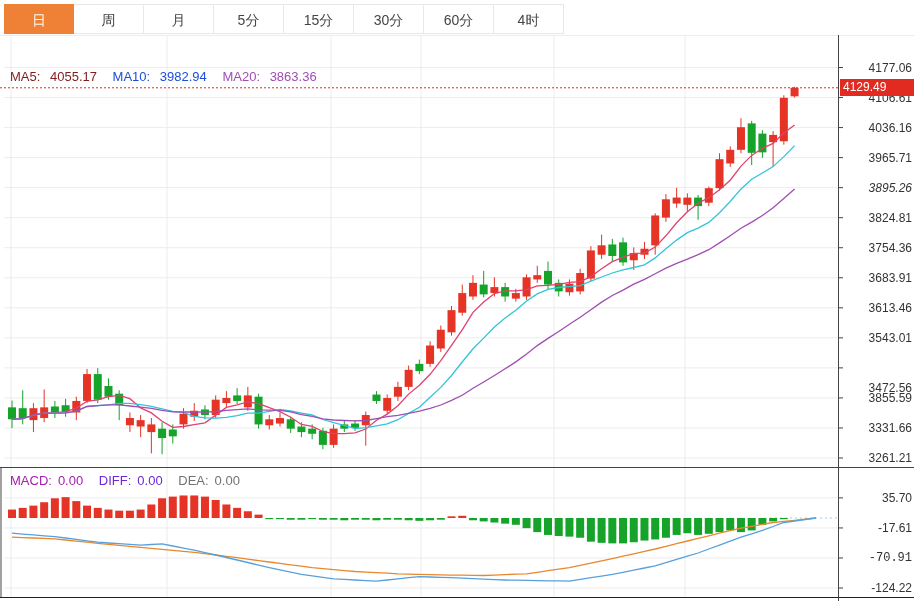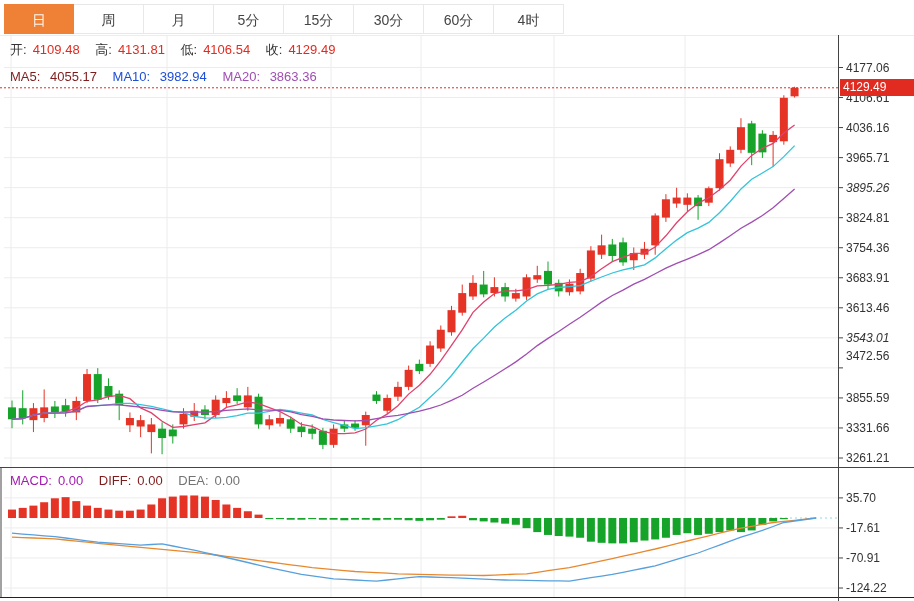--- a/index.html
+++ b/index.html
@@ -16,21 +16,21 @@
   #ohlc-row{top:41px;}
   #ma-row{top:69px;}
   #macd-row{top:473px;}
   .info-row span{margin-right:6px;}
   .lbl{color:#333;}
   .pair{margin-right:14px;}
   
   #chart-svg{position:absolute;left:0;top:0;z-index:1;}
   
   .axis-label{position:absolute;left:846px;width:66px;height:14px;font-size:12px;color:#333;
-              z-index:2;text-align:left;}
+              z-index:2;text-align:right;}
   
   #price-tag{position:absolute;left:840px;top:80px;width:71px;height:17px;background:#e22b20;
              color:#fff;font-size:12px;line-height:17px;padding-left:3px;z-index:6;}
 </style>
 </head>
 <body>
 
 <div id="app">
 
   <div id="tabbar">
@@ -315,55 +315,49 @@
       <line x1="838" y1="367.88461538461536" x2="843" y2="367.88461538461536" stroke="#444444" stroke-width="1"></line>
       <line x1="838" y1="397.9230769230769" x2="843" y2="397.9230769230769" stroke="#444444" stroke-width="1"></line>
       <line x1="838" y1="427.96153846153845" x2="843" y2="427.96153846153845" stroke="#444444" stroke-width="1"></line>
       <line x1="838" y1="458" x2="843" y2="458" stroke="#444444" stroke-width="1"></line>
       <line x1="838" y1="497.9" x2="843" y2="497.9" stroke="#444444" stroke-width="1"></line>
       <line x1="838" y1="527.9399999999999" x2="843" y2="527.9399999999999" stroke="#444444" stroke-width="1"></line>
       <line x1="838" y1="557.98" x2="843" y2="557.98" stroke="#444444" stroke-width="1"></line>
       <line x1="838" y1="588.02" x2="843" y2="588.02" stroke="#444444" stroke-width="1"></line>
     </svg>
 
-  <div class="info-row" id="ohlc-row">
-    <span class="pair"><span class="lbl">开:</span><span style="color:#e22b20">4109.48</span></span>
-    <span class="pair"><span class="lbl">高:</span><span style="color:#e22b20">4131.81</span></span>
-    <span class="pair"><span class="lbl">低:</span><span style="color:#e22b20">4106.54</span></span>
-    <span class="pair"><span class="lbl">收:</span><span style="color:#e22b20">4129.49</span></span>
-  </div>
 
   <div class="info-row" id="ma-row">
     <span class="pair" style="color:#7f1d1d"><span>MA5:</span> <span>4055.17</span></span>
     <span class="pair" style="color:#1d4ed8"><span>MA10:</span> <span>3982.94</span></span>
     <span class="pair" style="color:#a04eb2"><span>MA20:</span> <span>3863.36</span></span>
   </div>
 
   <div class="info-row" id="macd-row">
     <span class="pair" style="color:#a21caf"><span>MACD:</span><span>0.00</span></span>
-    <span class="pair" style="color:#7f1d1d"><span>DIFF:</span><span>0.00</span></span>
+    <span class="pair" style="color:#6d28d9"><span>DIFF:</span><span>0.00</span></span>
     <span class="pair" style="color:#737373"><span>DEA:</span><span>0.00</span></span>
   </div>
 
   <div id="price-tag" style="top: 79.2829px;">4129.49</div>
 
   <div id="labels">
       <div class="axis-label" style="top: 60.5px;">4177.06</div>
       <div class="axis-label" style="top: 90.5385px;">4106.61</div>
       <div class="axis-label" style="top: 120.577px;">4036.16</div>
       <div class="axis-label" style="top: 150.615px;">3965.71</div>
       <div class="axis-label" style="top: 180.654px; font-style: italic;">3895.26</div>
       <div class="axis-label" style="top: 210.692px;">3824.81</div>
       <div class="axis-label" style="top: 240.731px;">3754.36</div>
       <div class="axis-label" style="top: 270.769px;">3683.91</div>
       <div class="axis-label" style="top: 300.808px;">3613.46</div>
-      <div class="axis-label" style="top: 330.846px; font-style: italic;">3543.01</div>
-      <div class="axis-label" style="top: 349px;">3472.56</div>
+      <div class="axis-label" style="top: 330.846px;">3543.01</div>
+      <div class="axis-label" style="top: 381px;">3472.56</div>
       <div class="axis-label" style="top: 390.923px;">3855.59</div>
       <div class="axis-label" style="top: 420.962px;">3331.66</div>
       <div class="axis-label" style="top: 451px;">3261.21</div>
       <div class="axis-label" style="top: 490.9px;">35.70</div>
       <div class="axis-label" style="top: 520.94px;">-17.61</div>
-      <div class="axis-label" style="top: 550.98px;">-70.91</div>
+      <div class="axis-label" style="top: 550.98px; font-family: Liberation Mono, monospace;">-70.91</div>
       <div class="axis-label" style="top: 581.02px;">-124.22</div>
     </div>
 
 </div>
 
 </body></html>

